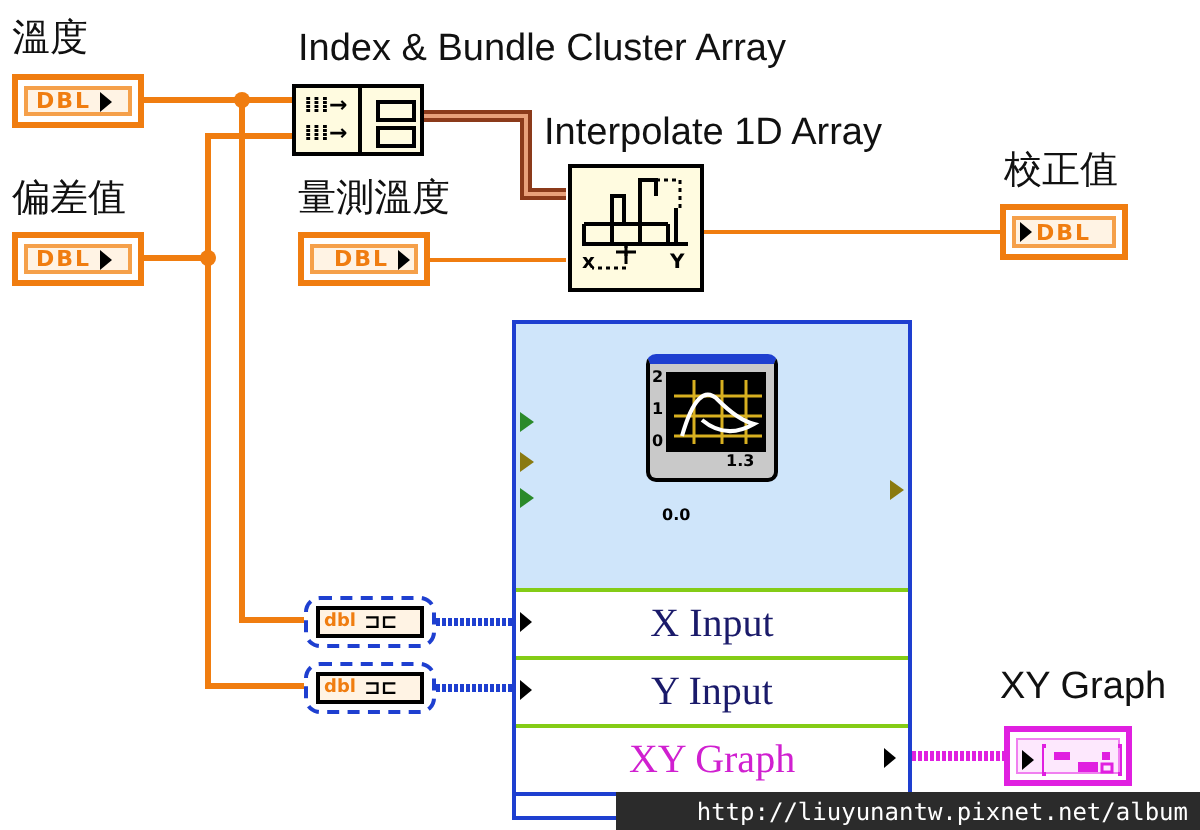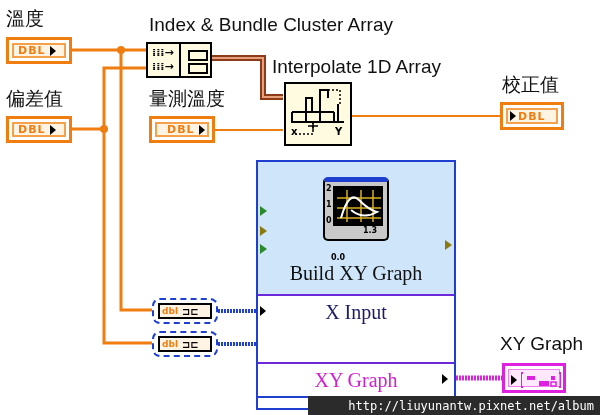--- a/index.html
+++ b/index.html
@@ -13,21 +13,21 @@
   .term { position: absolute; border: 3px solid #f07d10; background: #fff; box-sizing: border-box; }
   .term .inner { position: absolute; left: 3px; top: 3px; right: 3px; bottom: 3px; border: 2px solid #f5a04a;
                  background: #fff3e4; display: flex; align-items: center; }
   .dbltxt { font-family: "DejaVu Sans", sans-serif; font-weight: bold; font-size: 11px; color: #f07d10;
             letter-spacing: 1px; }
   .arrow-r { width: 0; height: 0; border-top: 5px solid transparent; border-bottom: 5px solid transparent;
              border-left: 6px solid #000; }
   .express { position: absolute; left: 256px; top: 160px; width: 200px; height: 250px; border: 2px solid #1e3fd0;
              box-sizing: border-box; background: #ffffff; }
   .express .head { position: absolute; left: 0; top: 0; right: 0; height: 132px; background: #cfe5fa; }
-  .express .row { position: absolute; left: 0; right: 0; height: 32px; border-top: 2px solid #6d28d9;
+  .express .row { position: absolute; left: 0; right: 0; height: 32px; border-top: 2px solid #84cc16;
                   display: flex; align-items: center; justify-content: center; font-size: 20px; color: #1a1a6a; }
   .tri { position: absolute; width: 0; height: 0; border-top: 5px solid transparent;
          border-bottom: 5px solid transparent; border-left: 7px solid #2a8a2a; }
   .footer { position: absolute; left: 308px; top: 396px; width: 292px; height: 19px; background: #2b2b2b;
             color: #ffffff; font-family: "DejaVu Sans Mono", monospace; font-size: 12px;
             display: flex; align-items: center; justify-content: flex-end; padding-right: 6px; box-sizing: border-box; }
 </style>
 </head>
 <body>
 
@@ -121,25 +121,28 @@
           <path d="M14 4 V36 M28 4 V36 M40 4 V36 M4 12 H48 M4 22 H48 M4 32 H48" stroke="#d8b020" stroke-width="1.5"></path>
           <path d="M8 32 Q16 4 26 14 T44 26 Q30 34 18 24" stroke="#fff" stroke-width="2" fill="none"></path>
         </svg>
       </div>
       <span class="abs" style="left:1px; top:2px; font-size:8px; font-weight:bold; font-family:'DejaVu Sans',sans-serif;">2</span>
       <span class="abs" style="left:1px; top:18px; font-size:8px; font-weight:bold; font-family:'DejaVu Sans',sans-serif;">1</span>
       <span class="abs" style="left:1px; top:34px; font-size:8px; font-weight:bold; font-family:'DejaVu Sans',sans-serif;">0</span>
       <span class="abs" style="left:6px; top:44px; font-size:8px; font-weight:bold; font-family:'DejaVu Sans',sans-serif;margin-top:27px;">0.0</span>
       <span class="abs" style="left:38px; top:44px; font-size:8px; font-weight:bold; font-family:'DejaVu Sans',sans-serif;">1.3</span>
     </div>
-    <div class="abs" style="left:0; right:0; top:100px; text-align:center; font-size:20px; color:#111;">Build XY Graph</div>
   </div>
   <div class="row" style="top:132px;">
     <span class="arrow-r" style="position:absolute; left:2px; top:10px;"></span>
     <span>X Input</span>
+  </div>
+  <div class="row" style="top:166px;">
+    <span class="arrow-r" style="position:absolute; left:2px; top:10px;"></span>
+    <span>Y Input</span>
   </div>
   <div class="row" style="top:200px; color:#d020d0;">
     <span>XY Graph</span>
     <span class="arrow-r" style="position:absolute; right:6px; top:10px;"></span>
   </div>
   <div class="abs" style="left:0; right:0; top:234px; border-top:2px solid #1e3fd0;"></div>
 </div>
 
 <div class="abs" style="left:152px; top:298px; width:66px; height:26px; border:2px dashed #1e3fd0; border-radius:8px; box-sizing:border-box; background:#fff;">
   <div class="abs" style="left:4px; top:3px; width:54px; height:16px; border:2px solid #000; background:#fff3e4; box-sizing:border-box; display:flex; align-items:center;">

